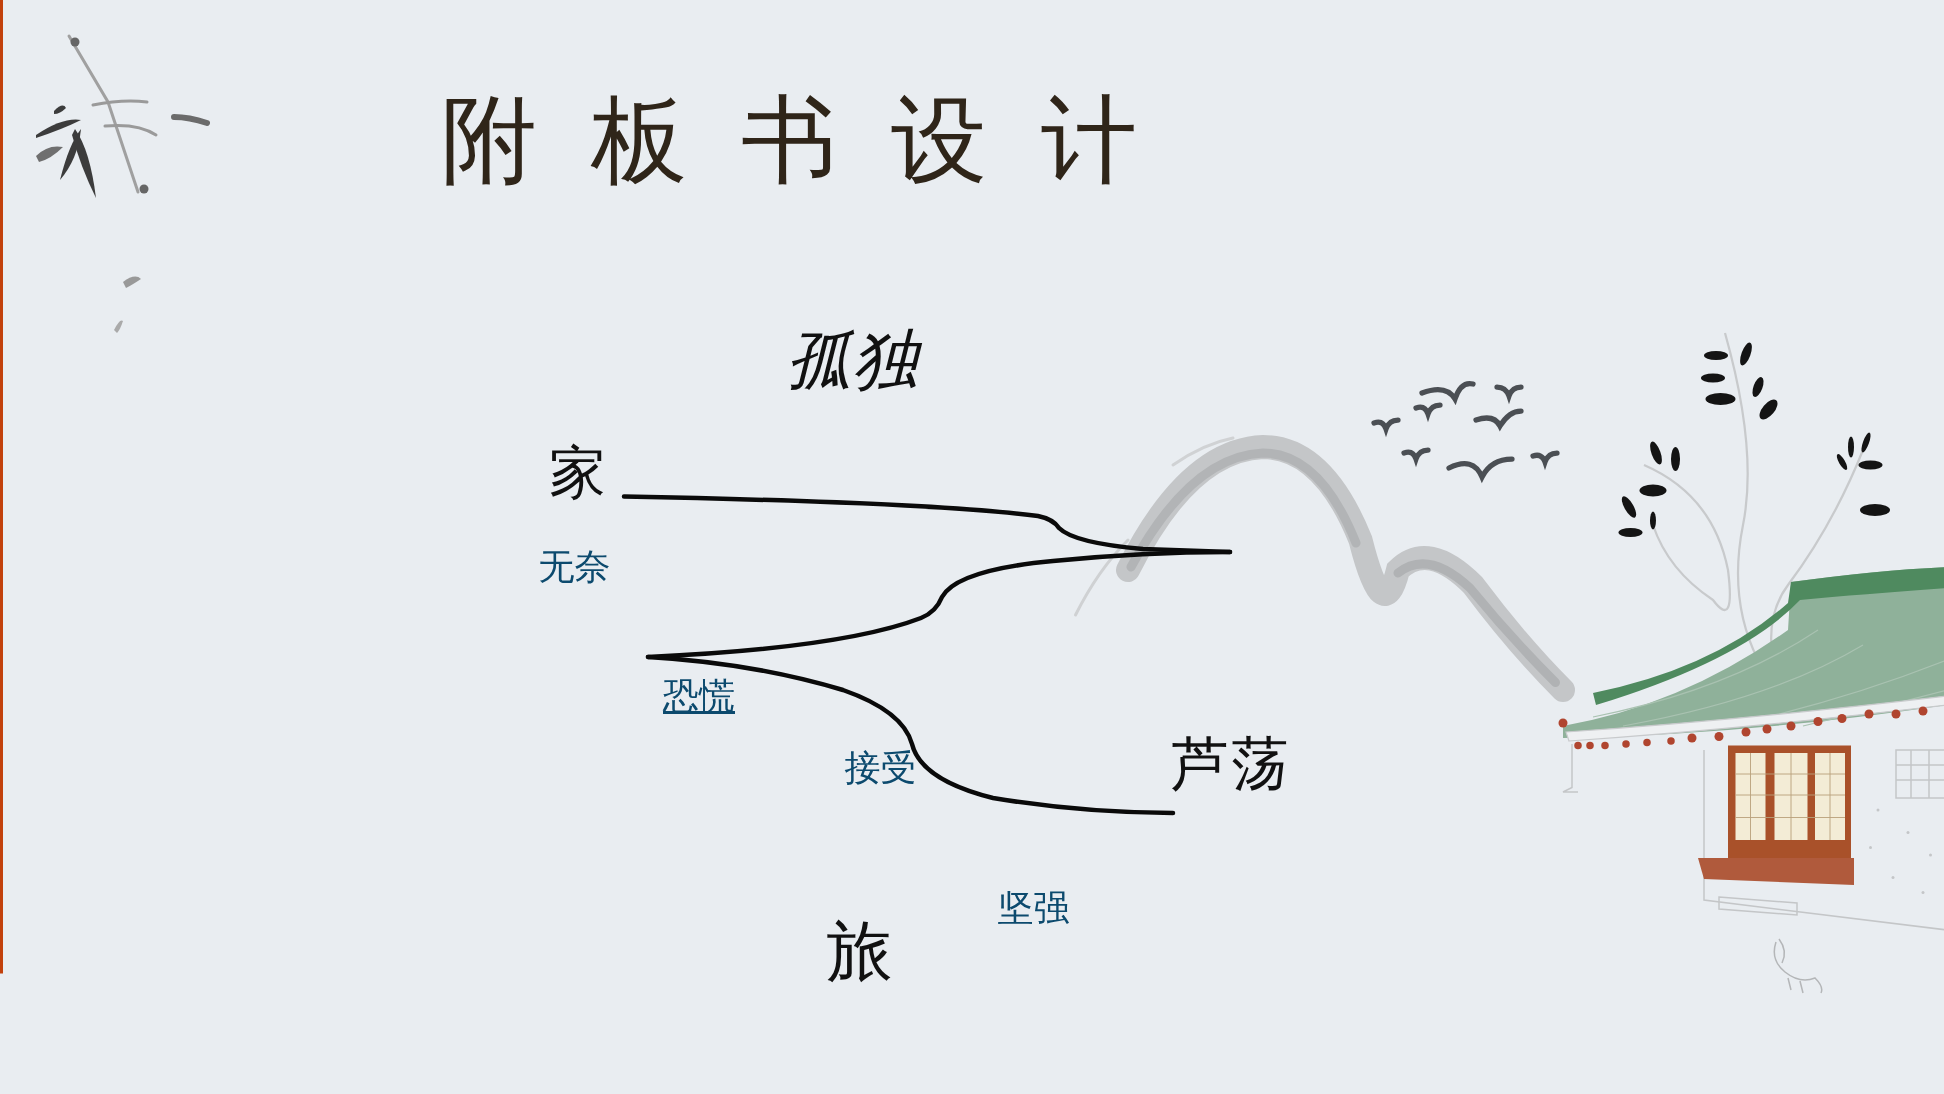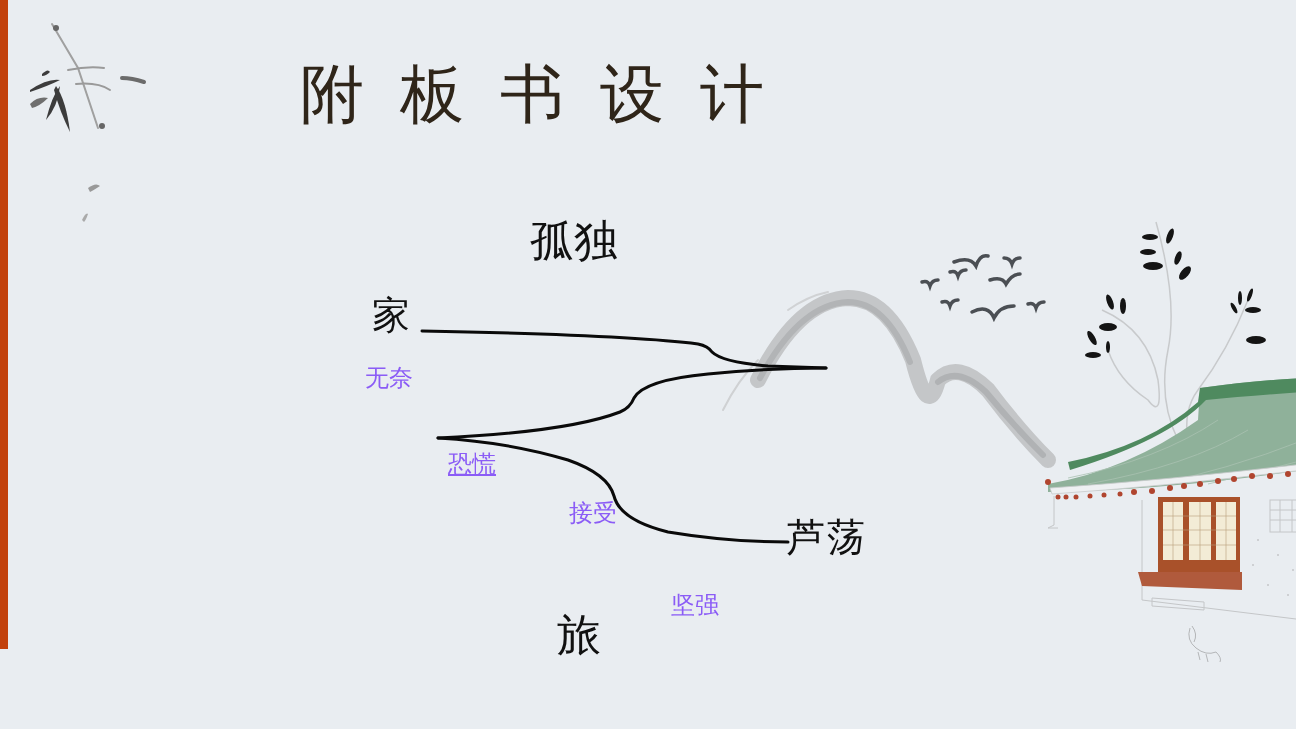--- a/index.html
+++ b/index.html
@@ -2,31 +2,31 @@
 <html><head>
 <meta charset="utf-8">
 <style>
   html, body { margin: 0; padding: 0; }
   body {
     width: 1296px; height: 729px; overflow: hidden;
     background: #e9edf1;
     position: relative;
     font-family: "DejaVu Serif", "Liberation Serif", serif;
   }
-  .slide { position: absolute; left: 0; top: 0; width: 1296px; height: 649px; background: #e9edf1; border-left: 8px solid #c2410c; box-sizing: border-box; }
+  .slide { position: absolute; left: 0; top: 0; width: 1296px; height: 649px; background: #e9edf1; border-left: 2px solid #c2410c; box-sizing: border-box; }
   .title {
     position: absolute; left: 292px; top: 62px;
     font-family: "DejaVu Serif", "Liberation Serif", serif;
     font-size: 64px; letter-spacing: 36px; color: #2f2519;
     line-height: 1; white-space: nowrap;
   }
   .word { position: absolute; color: #111; line-height: 1; white-space: nowrap; font-family: "DejaVu Serif", "Liberation Serif", serif; }
   .big { font-size: 44px; }
   .mid { font-size: 38px; }
-  .small { font-size: 24px; color: #8b5cf6; }
+  .small { font-size: 24px; color: #0c4a6e; }
   svg.layer { position: absolute; left: 0; top: 0; }
 </style>
 </head>
 <body>
 
 <div class="slide">
 
   <svg class="layer" width="170" height="240">
     <g fill="none" stroke="#7a7a7a" stroke-linecap="round">
       <path d="M44 24 L70 68 L90 128" stroke-width="2" stroke="#a0a0a0"></path>
@@ -163,22 +163,22 @@
   </svg>
 
   <svg class="layer" width="1296" height="729">
     <g fill="none" stroke="#0a0a0a" stroke-linecap="round">
       <path d="M414 331 Q620 335 690 344 Q700 346 704 352 Q714 362 760 366 L818 368" stroke-width="3"></path>
       <path d="M430 438 Q560 432 612 412 Q622 408 626 398 Q636 380 700 374 Q760 368 818 368" stroke-width="3"></path>
       <path d="M430 438 Q500 442 560 460 Q600 474 606 496 Q612 520 660 532 Q720 542 780 542" stroke-width="3"></path>
     </g>
   </svg>
 
-  <div class="word big" style="left:522px; top:219px;">孤独</div>
+  <div class="word big" style="left:522px; top:219px;font-style:italic;">孤独</div>
   <div class="word mid" style="left:364px; top:296px;">家</div>
   <div class="word small" style="left:357px; top:366px;">无奈</div>
   <div class="word small" style="left:440px; top:452px;text-decoration:underline;">恐慌</div>
   <div class="word small" style="left:561px; top:503px;font-family:Liberation Mono, monospace;">接受</div>
   <div class="word small" style="left:663px; top:548px;margin-top:45px;">坚强</div>
-  <div class="word mid" style="left:779px; top:518px; letter-spacing:2px;">芦荡</div>
+  <div class="word mid" style="left:779px; top:490px; letter-spacing:2px;">芦荡</div>
   <div class="word big" style="left:549px; top:613px;">旅</div>
 
 </div>
 
 </body></html>

